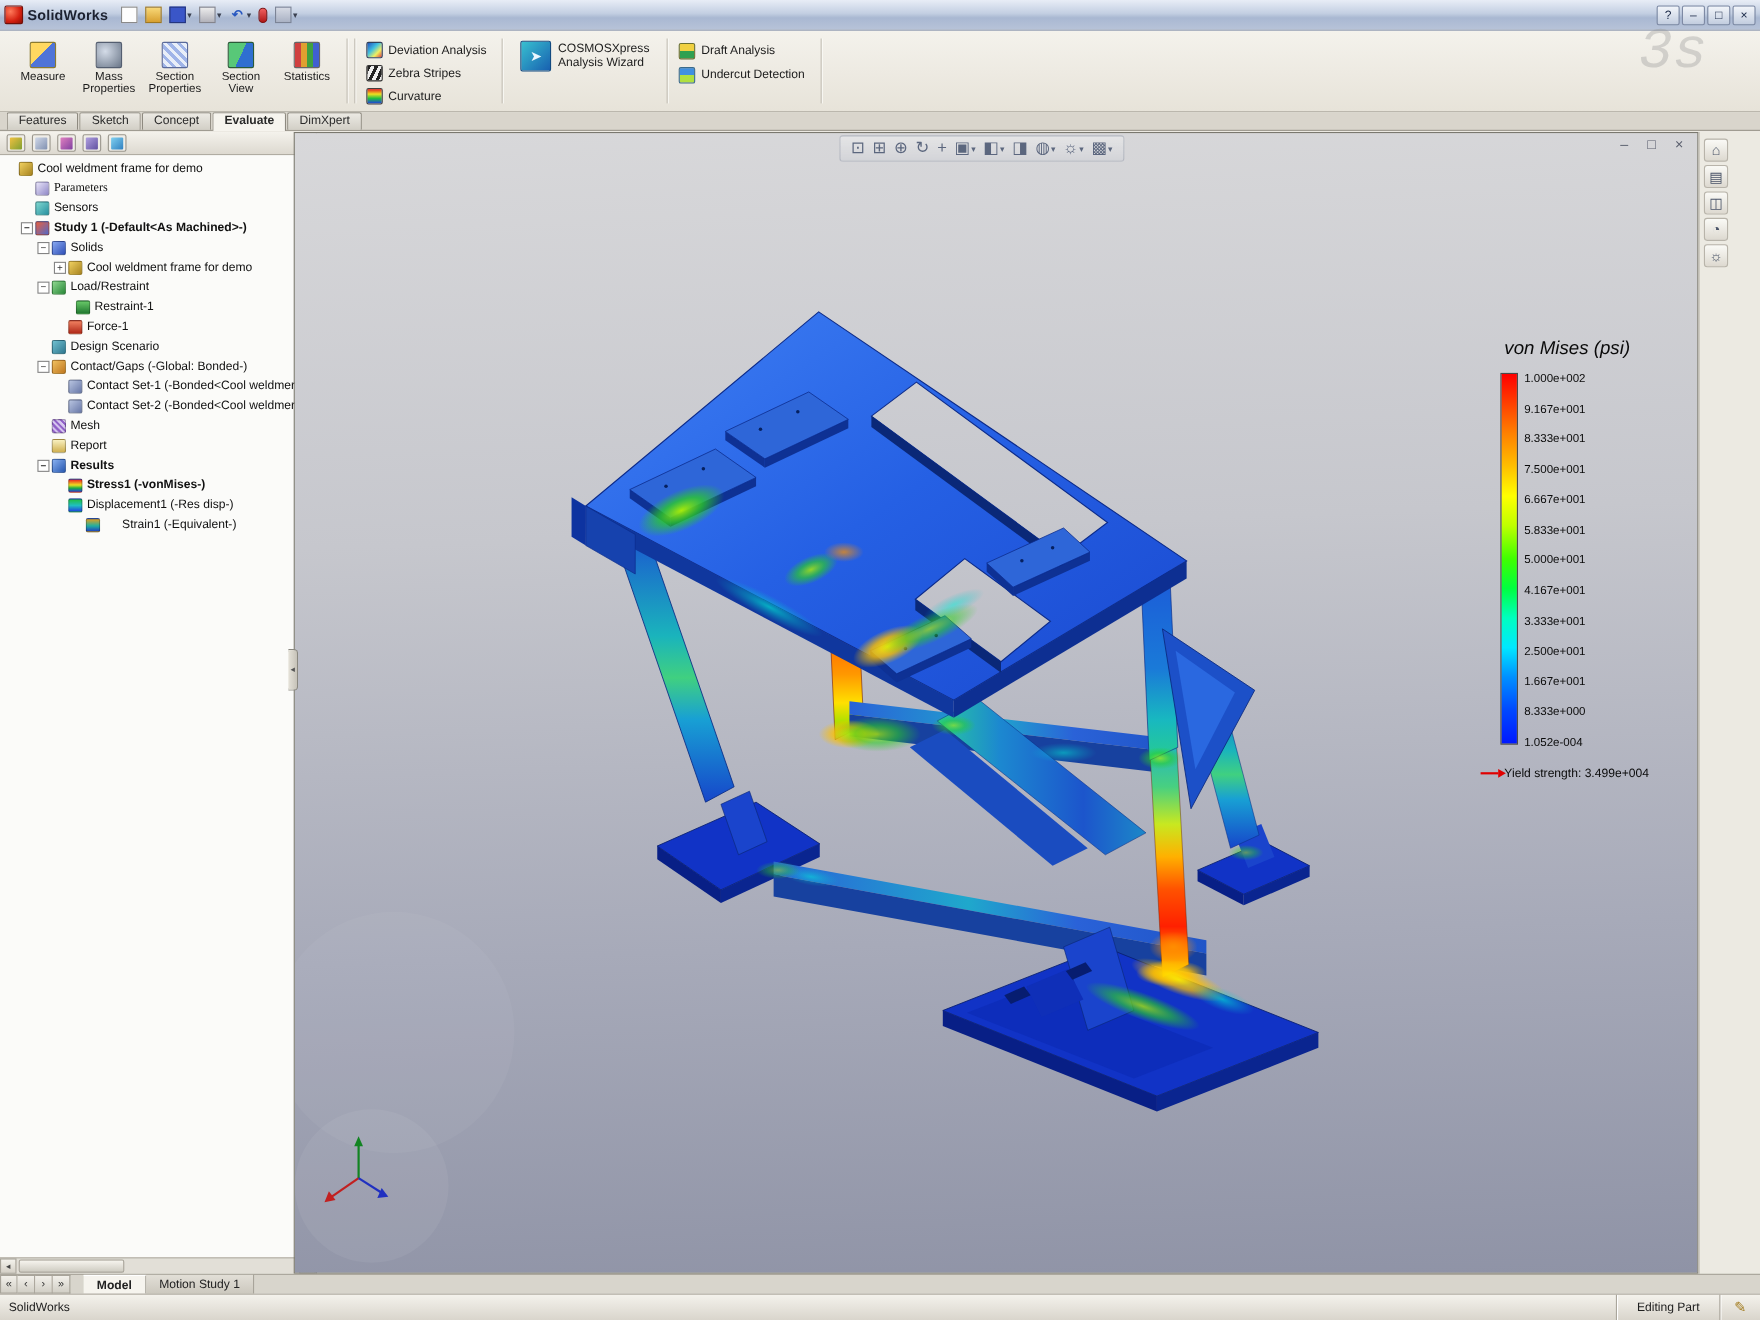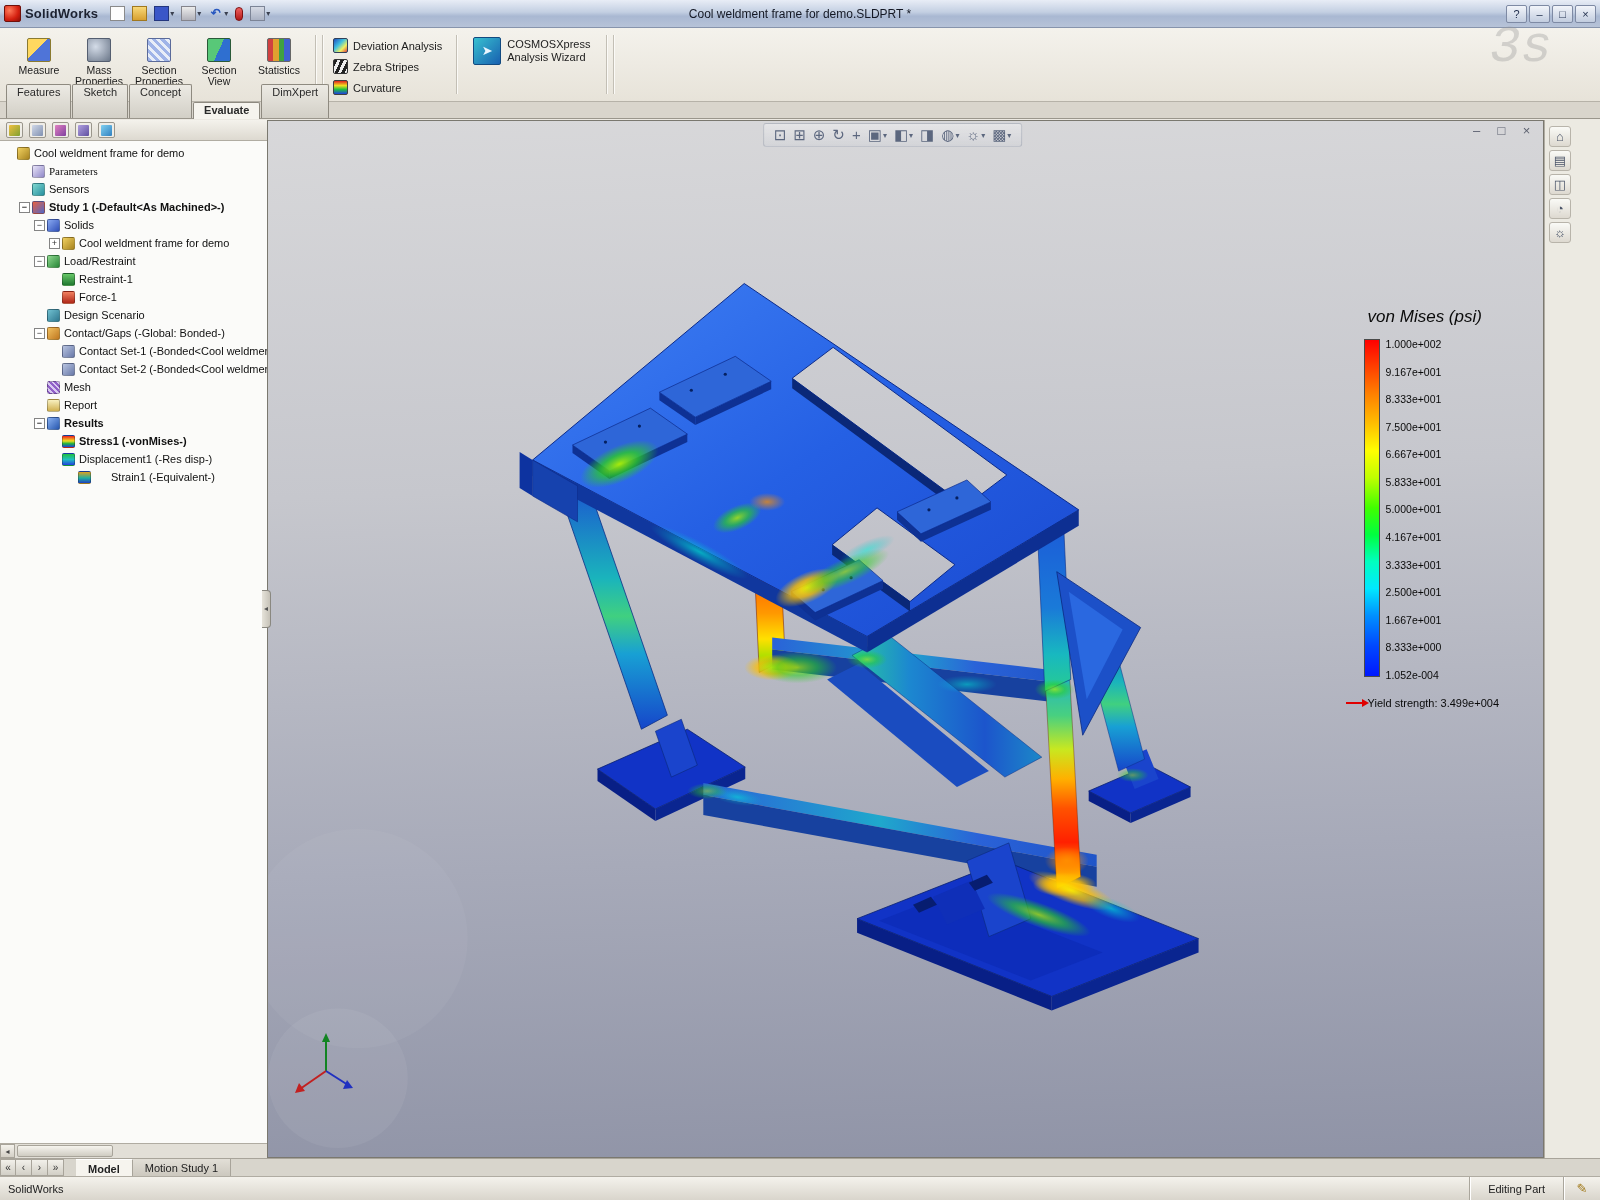--- a/index.html
+++ b/index.html
@@ -65,21 +65,21 @@
   .curvature-icon { background:linear-gradient(180deg,#e02020,#f0e020 35%,#20c040 65%,#2040e0); border:1px solid #404040; }
   .cosmosxpress-icon { background:linear-gradient(135deg,#38c0d0,#1860b0); border:1px solid #124a80; }
   .cosmosxpress-icon::after { content:"➤"; position:absolute; inset:0; color:#eaf6ff; font-size:13px; line-height:26px; text-align:center; }
   .draft-analysis-icon { background:linear-gradient(180deg,#f0d040 50%,#30a050 50%); border:1px solid #6a7030; }
   .undercut-detection-icon { background:linear-gradient(180deg,#4090e0 50%,#b0e040 50%); border:1px solid #3a6a8a; }
   .watermark { position:absolute; right:48px; top:18px; font-family:Liberation Mono, monospace; font-style:italic;
     font-size:52px; color:rgba(150,150,148,.35); pointer-events:none; }
 
   
   .cmdtabs { position:absolute; left:0; top:102px; right:0; height:17px; background:#d9d5cc; border-bottom:1px solid #9a968c; display:flex; align-items:flex-end; padding-left:6px; }
-  .ctab { font-size:11px; padding:1px 10px 20px; border:1px solid #8e8a80; border-bottom:none; margin-right:1px;
+  .ctab { font-size:11px; padding:1px 10px 2px; border:1px solid #8e8a80; border-bottom:none; margin-right:1px;
     background:linear-gradient(#eceae4,#d2cfc6); color:#2a2a2a; border-radius:2px 2px 0 0; }
   .ctab.active { background:#f6f4ee; font-weight:bold; position:relative; top:1px; padding-bottom:3px; }
 
   
   .main { position:absolute; left:0; top:120px; right:0; bottom:42px; }
   .leftpanel { position:absolute; left:0; top:0; width:288px; bottom:0; background:#fbfbf9; border-right:1px solid #8a8880; display:flex; flex-direction:column; }
   .panel-tabs { height:21px; background:linear-gradient(#f4f2ec,#ddd9d0); border-bottom:1px solid #b0aca2; display:flex; align-items:center; gap:6px; padding-left:6px; }
   .ptab { width:17px; height:16px; border:1px solid #9a968c; border-radius:2px; background:#efede7; display:flex; align-items:center; justify-content:center; }
   .ptab-ico { width:11px; height:11px; display:inline-block; border-radius:1px; }
   .featuremanager-tab-icon { background:linear-gradient(135deg,#f0c040,#80a030); }
@@ -190,21 +190,20 @@
           <span class="caret">▾</span>
         </div>
         <div class="qbtn">
           <span class="qico rebuild-icon"></span>
         </div>
         <div class="qbtn">
           <span class="qico options-icon"></span>
           <span class="caret">▾</span>
         </div>
       </div>
-    <div class="tb-title">Cool weldment frame for demo.SLDPRT *</div>
     <div class="win-controls" id="win-controls">
         <div class="wbtn">?</div>
         <div class="wbtn">–</div>
         <div class="wbtn">□</div>
         <div class="wbtn">×</div>
       </div>
   </div>
 
   <div class="ribbon" id="ribbon">
       <div class="rgroup rgroup-large">
@@ -250,20 +249,30 @@
       </div>
       <div class="rsep"></div>
       <div class="rgroup rgroup-wide">
         <div class="rbtn rbtn-wide">
           <span class="ricon cosmosxpress-icon"></span>
           <span class="rlabel">COSMOSXpress
 Analysis Wizard</span>
         </div>
       </div>
       <div class="rsep"></div>
+      <div class="rgroup rgroup-stack">
+        <div class="rbtn rbtn-stack">
+          <span class="ricon draft-analysis-icon"></span>
+          <span class="rlabel">Draft Analysis</span>
+        </div>
+        <div class="rbtn rbtn-stack">
+          <span class="ricon undercut-detection-icon"></span>
+          <span class="rlabel">Undercut Detection</span>
+        </div>
+      </div>
       <div class="rsep"></div>
     </div>
   <div class="watermark">3s</div>
 
   <div class="cmdtabs" id="cmdtabs">
       <div class="ctab">Features</div>
       <div class="ctab">Sketch</div>
       <div class="ctab">Concept</div>
       <div class="ctab active">Evaluate</div>
       <div class="ctab">DimXpert</div>
@@ -318,21 +327,21 @@
           <div class="trow" style="padding-left: 49px;">
             <span class="texp">+</span>
             <span class="tic part-icon"></span>
             <span>Cool weldment frame for demo</span>
           </div>
           <div class="trow" style="padding-left: 34px;">
             <span class="texp">−</span>
             <span class="tic loads-folder-icon"></span>
             <span>Load/Restraint</span>
           </div>
-          <div class="trow" style="padding-left: 49px;">
+          <div class="trow" style="padding-left: 20px; margin-left: 36px;">
             <span class="texp blank"></span>
             <span class="tic restraint-icon"></span>
             <span>Restraint-1</span>
           </div>
           <div class="trow" style="padding-left: 49px;">
             <span class="texp blank"></span>
             <span class="tic force-icon"></span>
             <span>Force-1</span>
           </div>
           <div class="trow" style="padding-left: 34px;">

